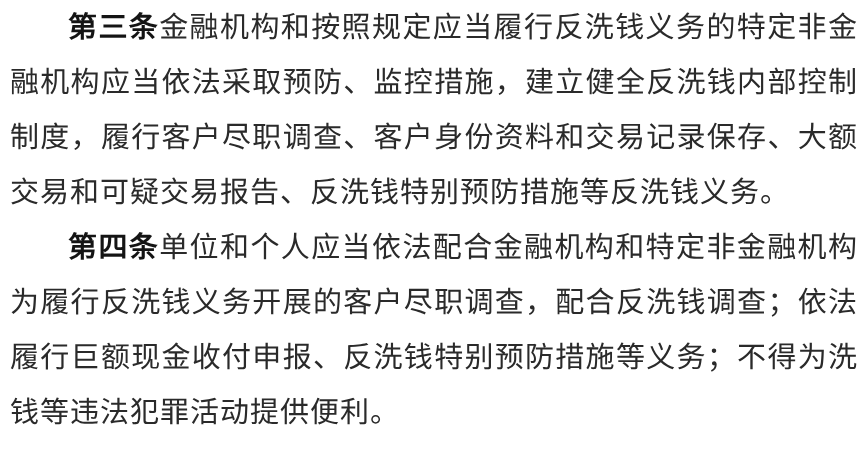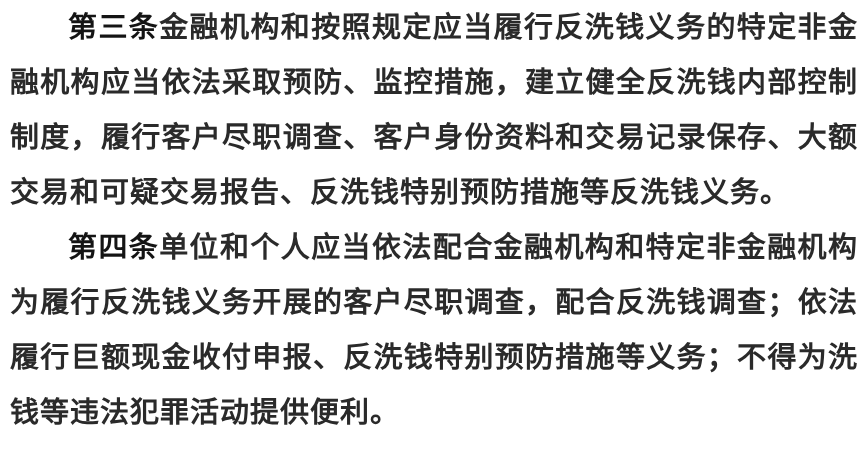--- a/index.html
+++ b/index.html
@@ -26,21 +26,21 @@
   p.article {
     margin: 0;
     padding: 0;
     text-indent: 2em;
   }
   .article-label {
     font-weight: bold;
     color: #141414;
   }
   .article-body {
-    font-weight: bold;
+    font-weight: normal;
   }
 </style>
 </head>
 <body>
 
 <div class="page">
   <p class="article">
     <span class="article-label">第三条</span><span class="article-body">金融机构和按照规定应当履行反洗钱义务的特定非金融机构应当依法采取预防、监控措施，建立健全反洗钱内部控制制度，履行客户尽职调查、客户身份资料和交易记录保存、大额交易和可疑交易报告、反洗钱特别预防措施等反洗钱义务。</span>
   </p>
   <p class="article">

